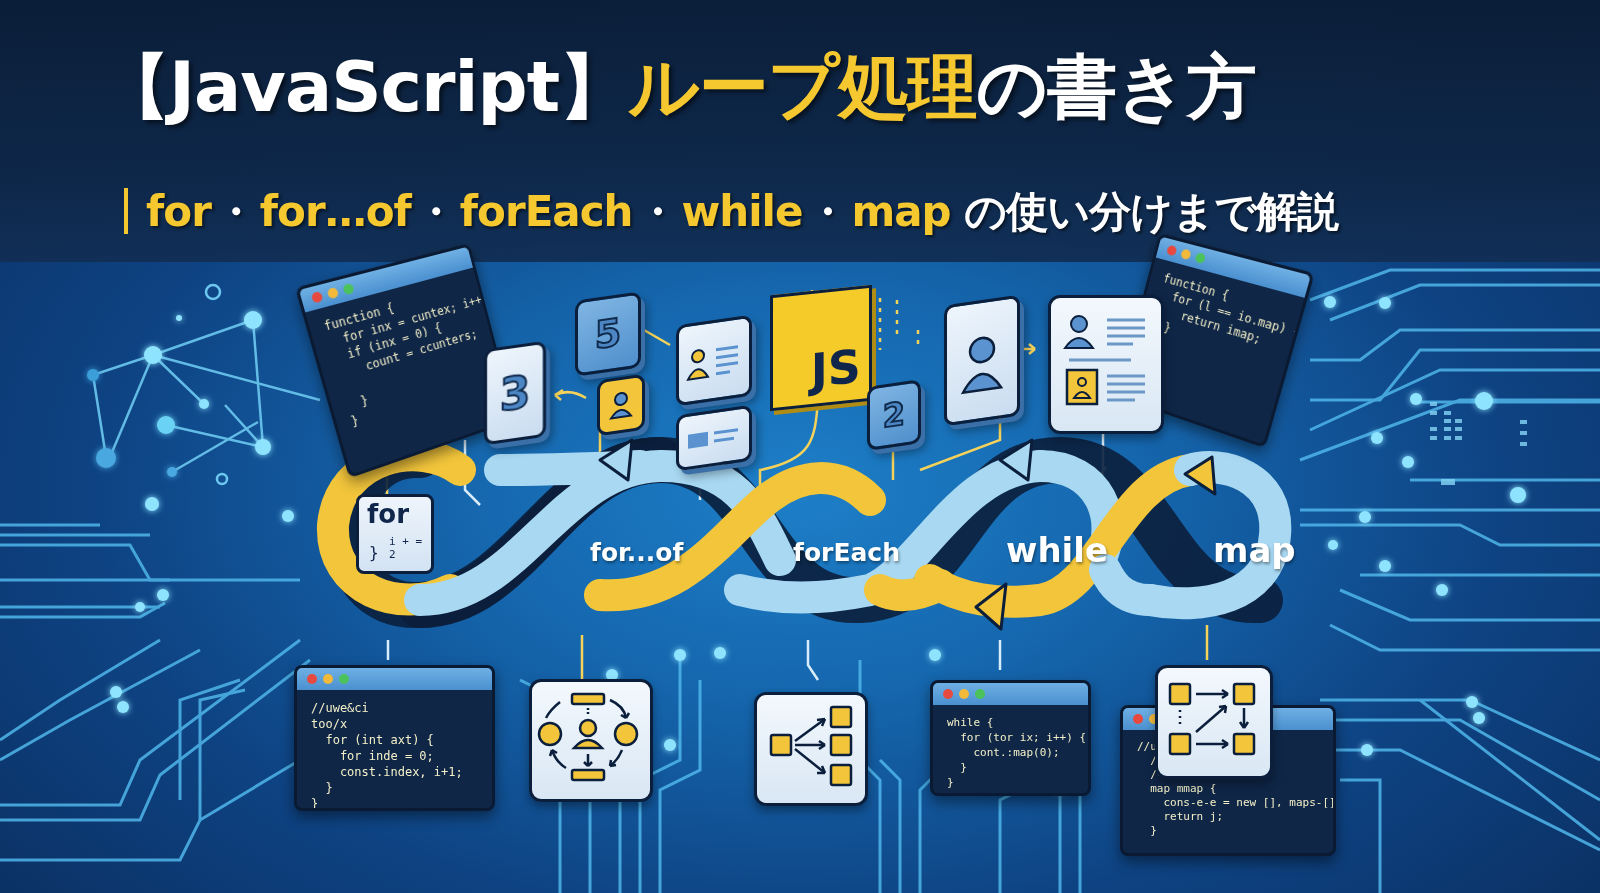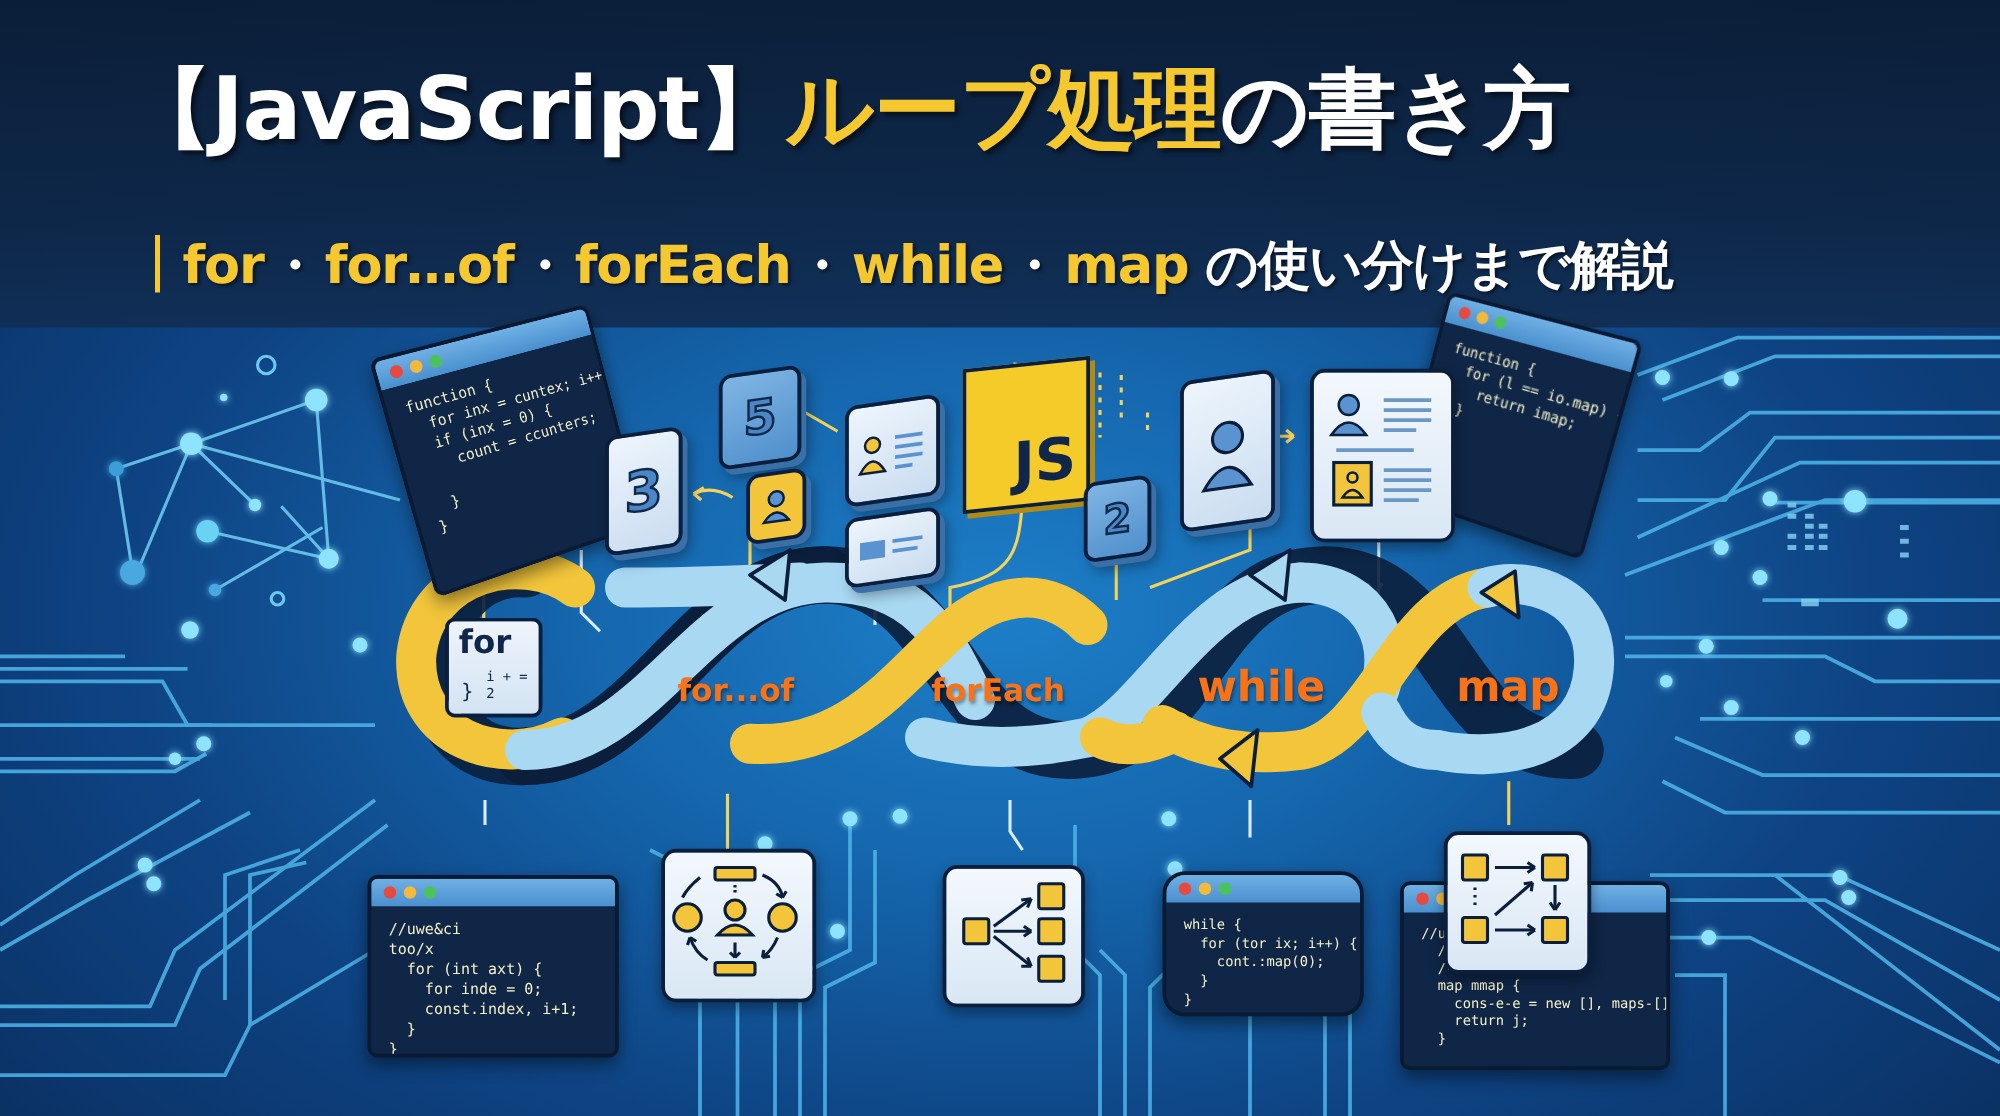--- a/index.html
+++ b/index.html
@@ -73,23 +73,24 @@
     transform: skewY(-6deg);
     display: flex; align-items: flex-end; justify-content: flex-end;
     box-shadow: 4px 4px 0 #b08d12;
   }
   .js-tile span {
     font-family: "DejaVu Sans", sans-serif; font-weight: bold; font-size: 46px;
     color: #10264a; padding: 0 8px 6px 0;
   }
 
   .loop-label {
-    position: absolute; color: #f97316; font-weight: bold;
+    position: absolute; color: #ffffff; font-weight: bold;
     font-family: "DejaVu Sans", sans-serif; text-shadow: 1px 2px 3px rgba(0,0,0,0.4);
     white-space: nowrap;
+    margin-left: 48px;
   }
   .for-box {
     position: absolute; left: 356px; top: 494px; width: 72px; height: 74px;
     background: linear-gradient(#eef4fb, #d3e3f3); border: 3px solid #0b1f3c; border-radius: 8px;
   }
   .for-box .kw { position:absolute; left:8px; top:2px; font-weight:bold; font-size:26px; color:#10264a; font-family:"DejaVu Sans",sans-serif; }
   .for-box .expr { position:absolute; left:30px; top:38px; font-size:11px; color:#10264a; font-family:"DejaVu Sans Mono",monospace; }
   .for-box .brace { position:absolute; left:10px; top:46px; font-size:16px; color:#10264a; font-family:"DejaVu Sans Mono",monospace; }
 
   .icon-card {
@@ -387,21 +388,21 @@
   <span class="kw">for</span>
   <span class="expr">i + = 2</span>
   <span class="brace">}</span>
 </div>
 
 <span class="loop-label" style="left:542px; top:538px; font-size:25px;">for...of</span>
 <span class="loop-label" style="left:745px; top:538px; font-size:25px;">forEach</span>
 <span class="loop-label" style="left:958px; top:530px; font-size:34px;">while</span>
 <span class="loop-label" style="left:1165px; top:530px; font-size:34px;">map</span>
 
-<div class="code-win" style="left:294px; top:700px; width:195px; height:140px;">
+<div class="code-win" style="left:294px; top:665px; width:195px; height:140px;">
   <div class="bar">
     <span class="dotc" style="background:#e8493f"></span>
     <span class="dotc" style="background:#f3b93b"></span>
     <span class="dotc" style="background:#4cc35a"></span>
   </div>
   <pre>//uwe&amp;ci
 too/x
   for (int axt) {
     for inde = 0;
     const.index, i+1;
@@ -442,21 +443,21 @@
       <path d="M38 46 L68 24"></path>
         <path d="M68 24 l-8 1 M68 24 l-3 7"></path>
       <path d="M38 50 L68 50"></path>
         <path d="M68 50 l-6 -4 M68 50 l-6 4"></path>
       <path d="M38 54 L68 78"></path>
         <path d="M68 78 l-3 -7 M68 78 l-8 0"></path>
     </g>
   </svg>
 </div>
 
-<div class="code-win" style="left:930px; top:697px; width:155px; height:110px;border-radius:18px;">
+<div class="code-win" style="left:930px; top:680px; width:155px; height:110px;">
   <div class="bar">
     <span class="dotc" style="background:#e8493f"></span>
     <span class="dotc" style="background:#f3b93b"></span>
     <span class="dotc" style="background:#4cc35a"></span>
   </div>
   <pre style="font-size:11px; line-height:15px;">while {
   for (tor ix; i++) {
     cont.:map(0);
   }
 }</pre>

